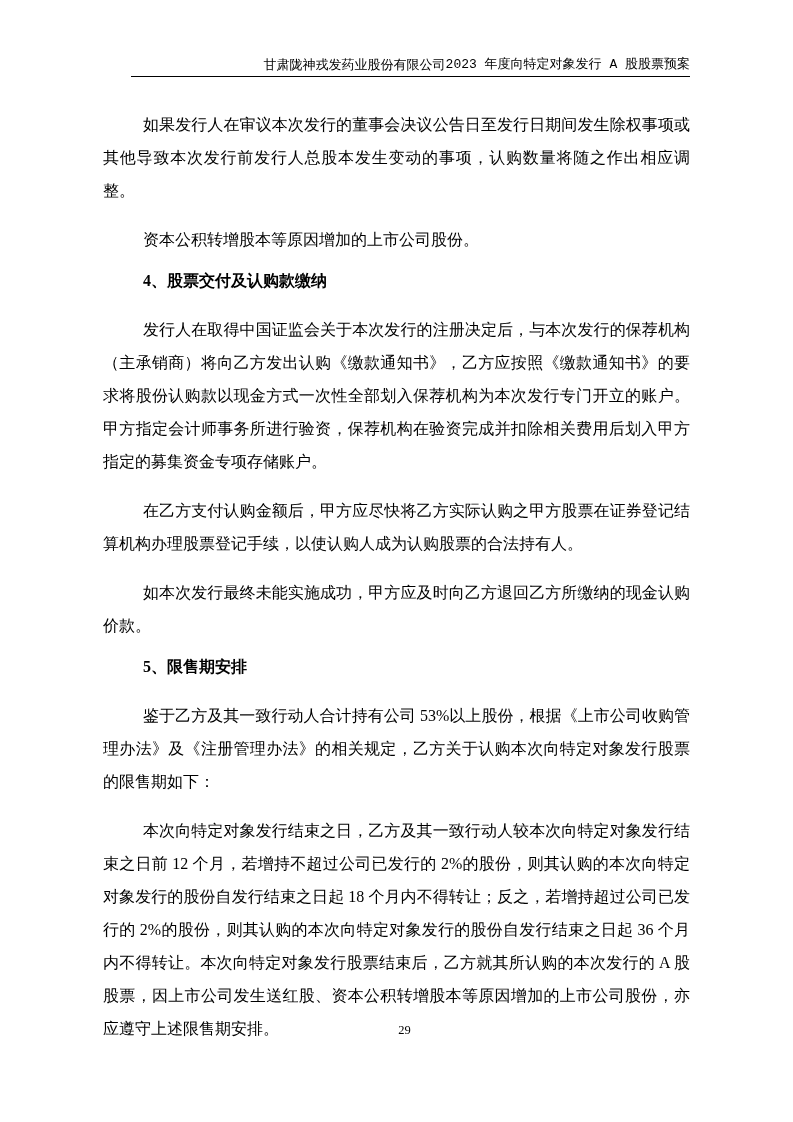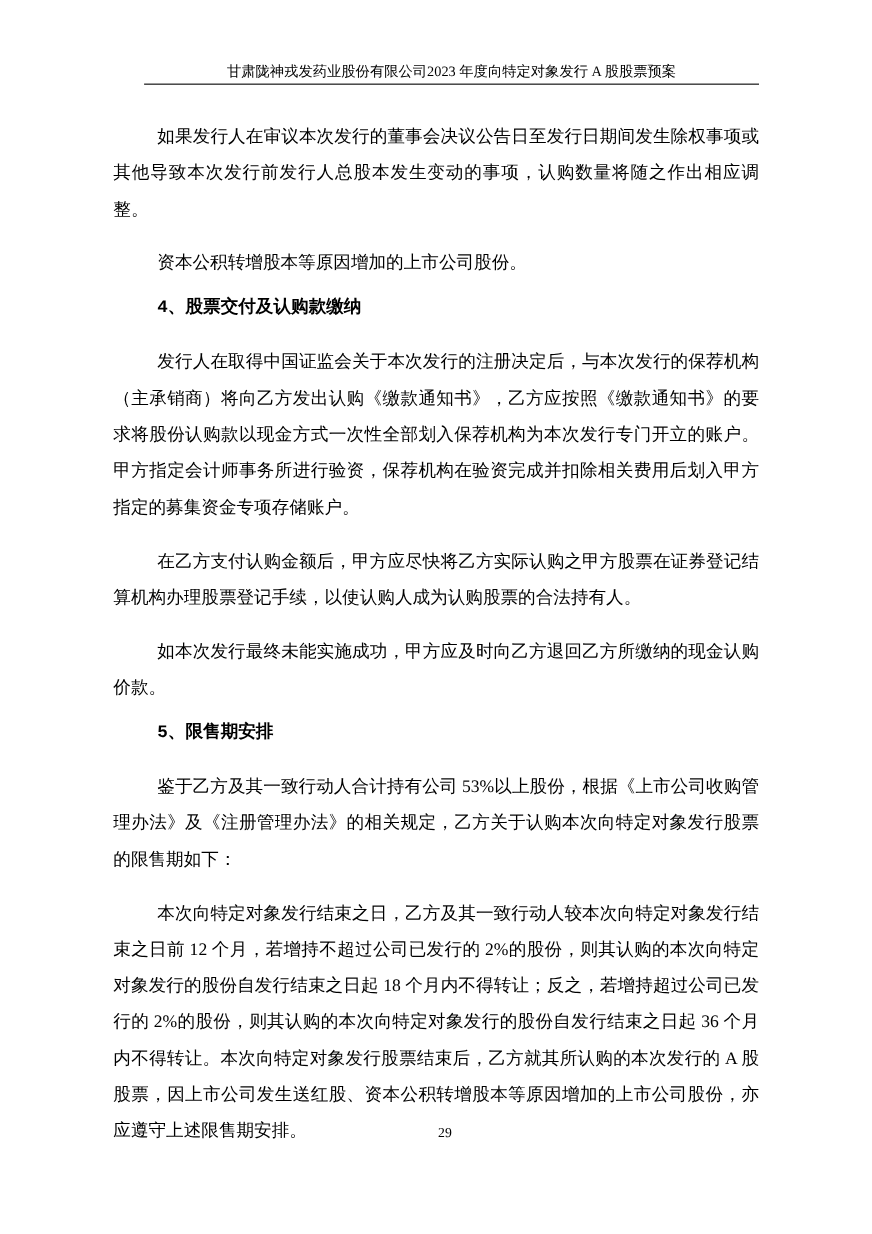--- a/index.html
+++ b/index.html
@@ -16,51 +16,50 @@
     font-family: "Liberation Serif", "DejaVu Serif", serif;
     overflow: hidden;
     box-sizing: border-box;
   }
   .page-header {
     position: absolute;
     top: 56px;
     left: 103px;
     right: 103px;
     display: flex;
-    justify-content: center;
+    justify-content: flex-end;
     align-items: flex-end;
     font-size: 13px;
     line-height: 17px;
     border-bottom: 1px solid #000000;
     padding-bottom: 3px;
     margin-left: 28px;
   }
   .page-header .hdr-left { white-space: nowrap; }
-  .page-header .hdr-right { white-space: nowrap; }
+  .page-header .hdr-right { white-space: nowrap; font-family: Liberation Mono, monospace; }
   .doc-body {
     position: absolute;
     top: 92px;
     left: 103px;
     width: 587px;
     font-size: 16px;
     line-height: 33px;
     text-align: justify;
   }
   .doc-body p.para {
     margin: 16px 0 2px 0;
     text-indent: 40px;
     word-break: break-all;
   }
   .doc-body h3.heading {
     margin: 8px 0 9px 0;
     font-size: 16px;
     font-weight: bold;
     text-indent: 40px;
     text-align: left;
-    font-family: Liberation Mono, monospace;
   }
   .page-footer {
     position: absolute;
     left: 16px;
     right: 0;
     top: 1022px;
     text-align: center;
     font-size: 12.5px;
     line-height: 16px;
   }

